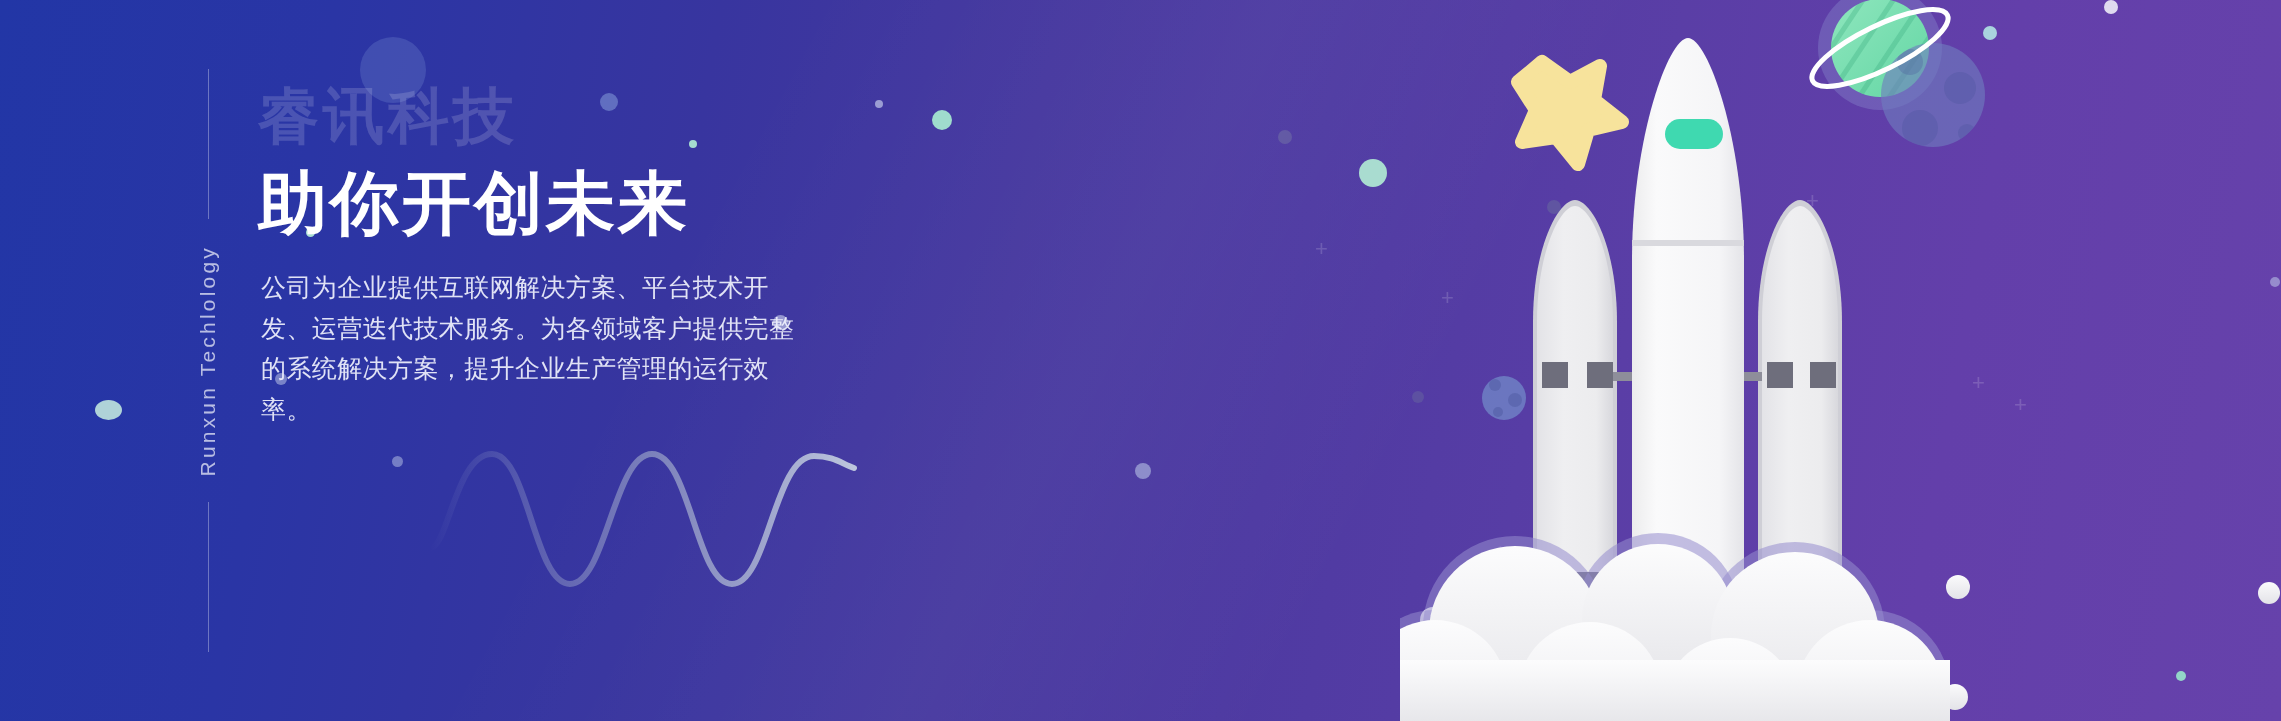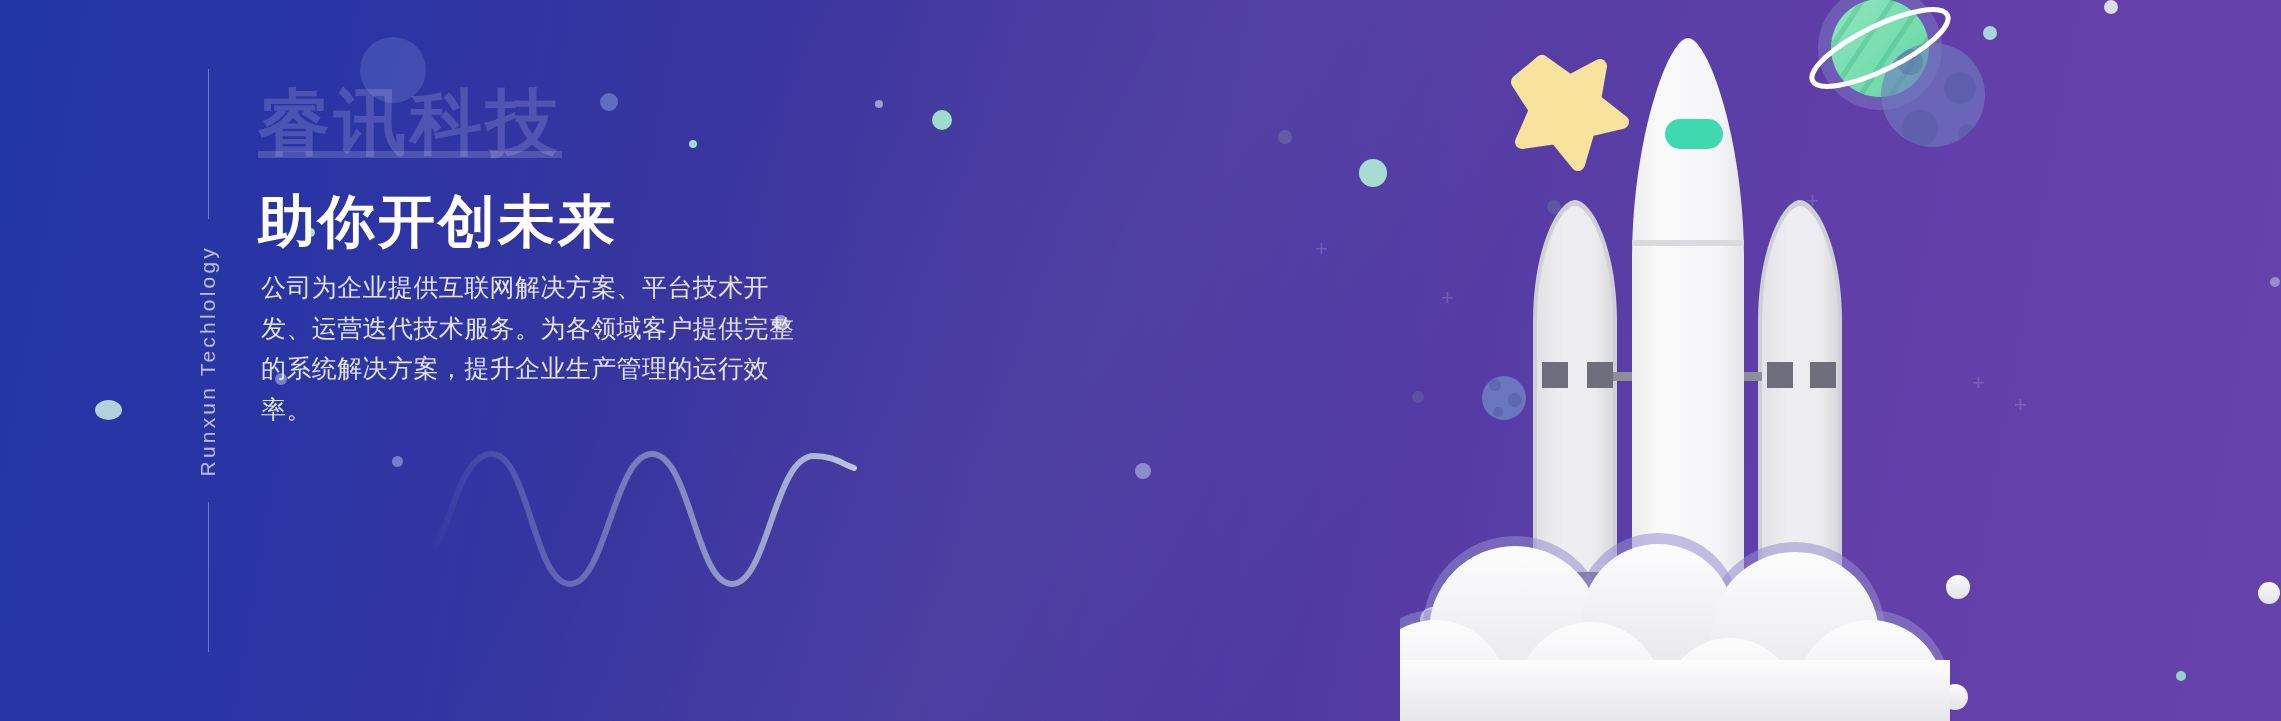--- a/index.html
+++ b/index.html
@@ -53,28 +53,28 @@
   #side-label .vtext{
     writing-mode:vertical-rl; transform:rotate(180deg);
     color:rgba(225,228,245,.78);
     font-size:21px; letter-spacing:3.2px;
     padding:26px 0; white-space:nowrap;
   }
   
   #copy{ position:absolute; left:258px; top:86px; width:900px; }
   #watermark{
     position:absolute; left:0; top:0;
-    font-size:72px; font-weight:700; letter-spacing:4px;
+    font-size:61px; font-weight:700; letter-spacing:4px;
     color:rgba(255,255,255,.155);
-    white-space:nowrap; line-height:1;text-decoration:underline;
+    white-space:nowrap; line-height:1;
   }
   #headline{
     position:absolute; left:0; top:80px;
-    font-size:57px; font-weight:700; letter-spacing:3px;
-    color:#ffffff; white-space:nowrap; line-height:1.1;margin-top:24px;
+    font-size:69px; font-weight:700; letter-spacing:3px;
+    color:#ffffff; white-space:nowrap; line-height:1.1;
   }
   #subcopy{
     position:absolute; left:3px; top:182px; width:540px;
     font-size:25px; line-height:1.62; letter-spacing:.4px;
     color:rgba(238,240,252,.93);
     font-family:Liberation Serif, serif;
   }
   
   #wave{ position:absolute; left:430px; top:430px; }
   

